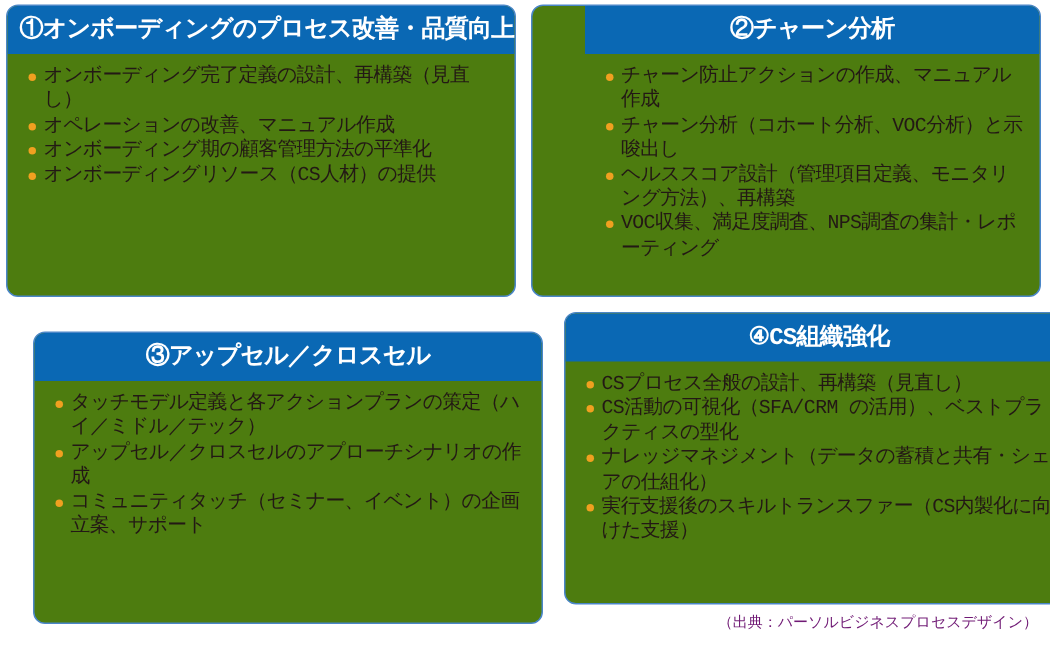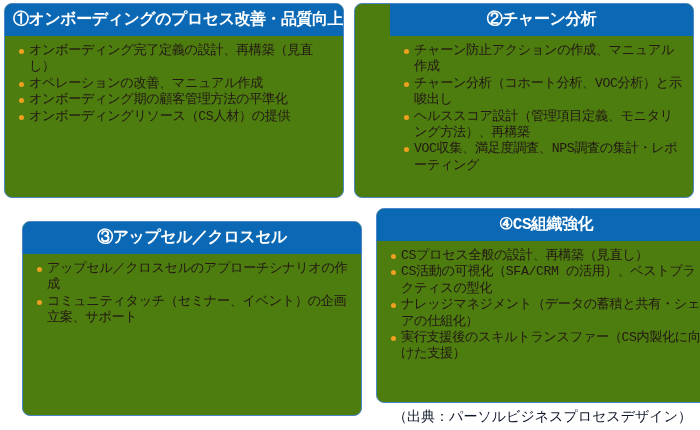--- a/index.html
+++ b/index.html
@@ -13,21 +13,21 @@
   .box-list { list-style:none; margin:0; padding:7px 10px 0 14px; }
   .box-list li { position:relative; padding-left:10px; font-size:13.2px; line-height:16.4px;
                  letter-spacing:-0.4px; }
   .box-list li .bullet { position:absolute; left:0; top:6px; width:5px; height:5px;
                          border-radius:50%; background:#f0a020; }
   #box1 { left:4px; top:3px; }
   #box2 { left:354px; top:3px;padding-left:35px; }
   #box3 { left:22px; top:208px;margin-top:13px; }
   #box4 { left:376px; top:208px; }
   #box1 .box-header { text-align:left; padding-left:8px; }
-  .source { position:absolute; right:8px; top:408px; font-size:14px; color:#0f172a; }
+  .source { position:absolute; right:8px; top:408px; font-size:10px; color:#701a75; }
 </style>
 </head>
 <body>
 
 <div class="box" id="box1">
   <div class="box-header">①オンボーディングのプロセス改善・品質向上</div>
   <ul class="box-list">
     <li><span class="bullet"></span><span>オンボーディング完了定義の設計、再構築（見直し）</span></li>
     <li><span class="bullet"></span><span>オペレーションの改善、マニュアル作成</span></li>
     <li><span class="bullet"></span><span>オンボーディング期の顧客管理方法の平準化</span></li>
@@ -41,20 +41,21 @@
     <li><span class="bullet"></span><span>チャーン防止アクションの作成、マニュアル作成</span></li>
     <li><span class="bullet"></span><span>チャーン分析（コホート分析、VOC分析）と示唆出し</span></li>
     <li><span class="bullet"></span><span>ヘルススコア設計（管理項目定義、モニタリング方法）、再構築</span></li>
     <li><span class="bullet"></span><span>VOC収集、満足度調査、NPS調査の集計・レポーティング</span></li>
   </ul>
 </div>
 
 <div class="box" id="box3">
   <div class="box-header">③アップセル／クロスセル</div>
   <ul class="box-list">
+    <li><span class="bullet"></span><span>タッチモデル定義と各アクションプランの策定（ハイ／ミドル／テック）</span></li>
     <li><span class="bullet"></span><span>アップセル／クロスセルのアプローチシナリオの作成</span></li>
     <li><span class="bullet"></span><span>コミュニティタッチ（セミナー、イベント）の企画立案、サポート</span></li>
   </ul>
 </div>
 
 <div class="box" id="box4">
   <div class="box-header">④CS組織強化</div>
   <ul class="box-list">
     <li><span class="bullet"></span><span>CSプロセス全般の設計、再構築（見直し）</span></li>
     <li><span class="bullet"></span><span>CS活動の可視化（SFA/CRM の活用）、ベストプラクティスの型化</span></li>

